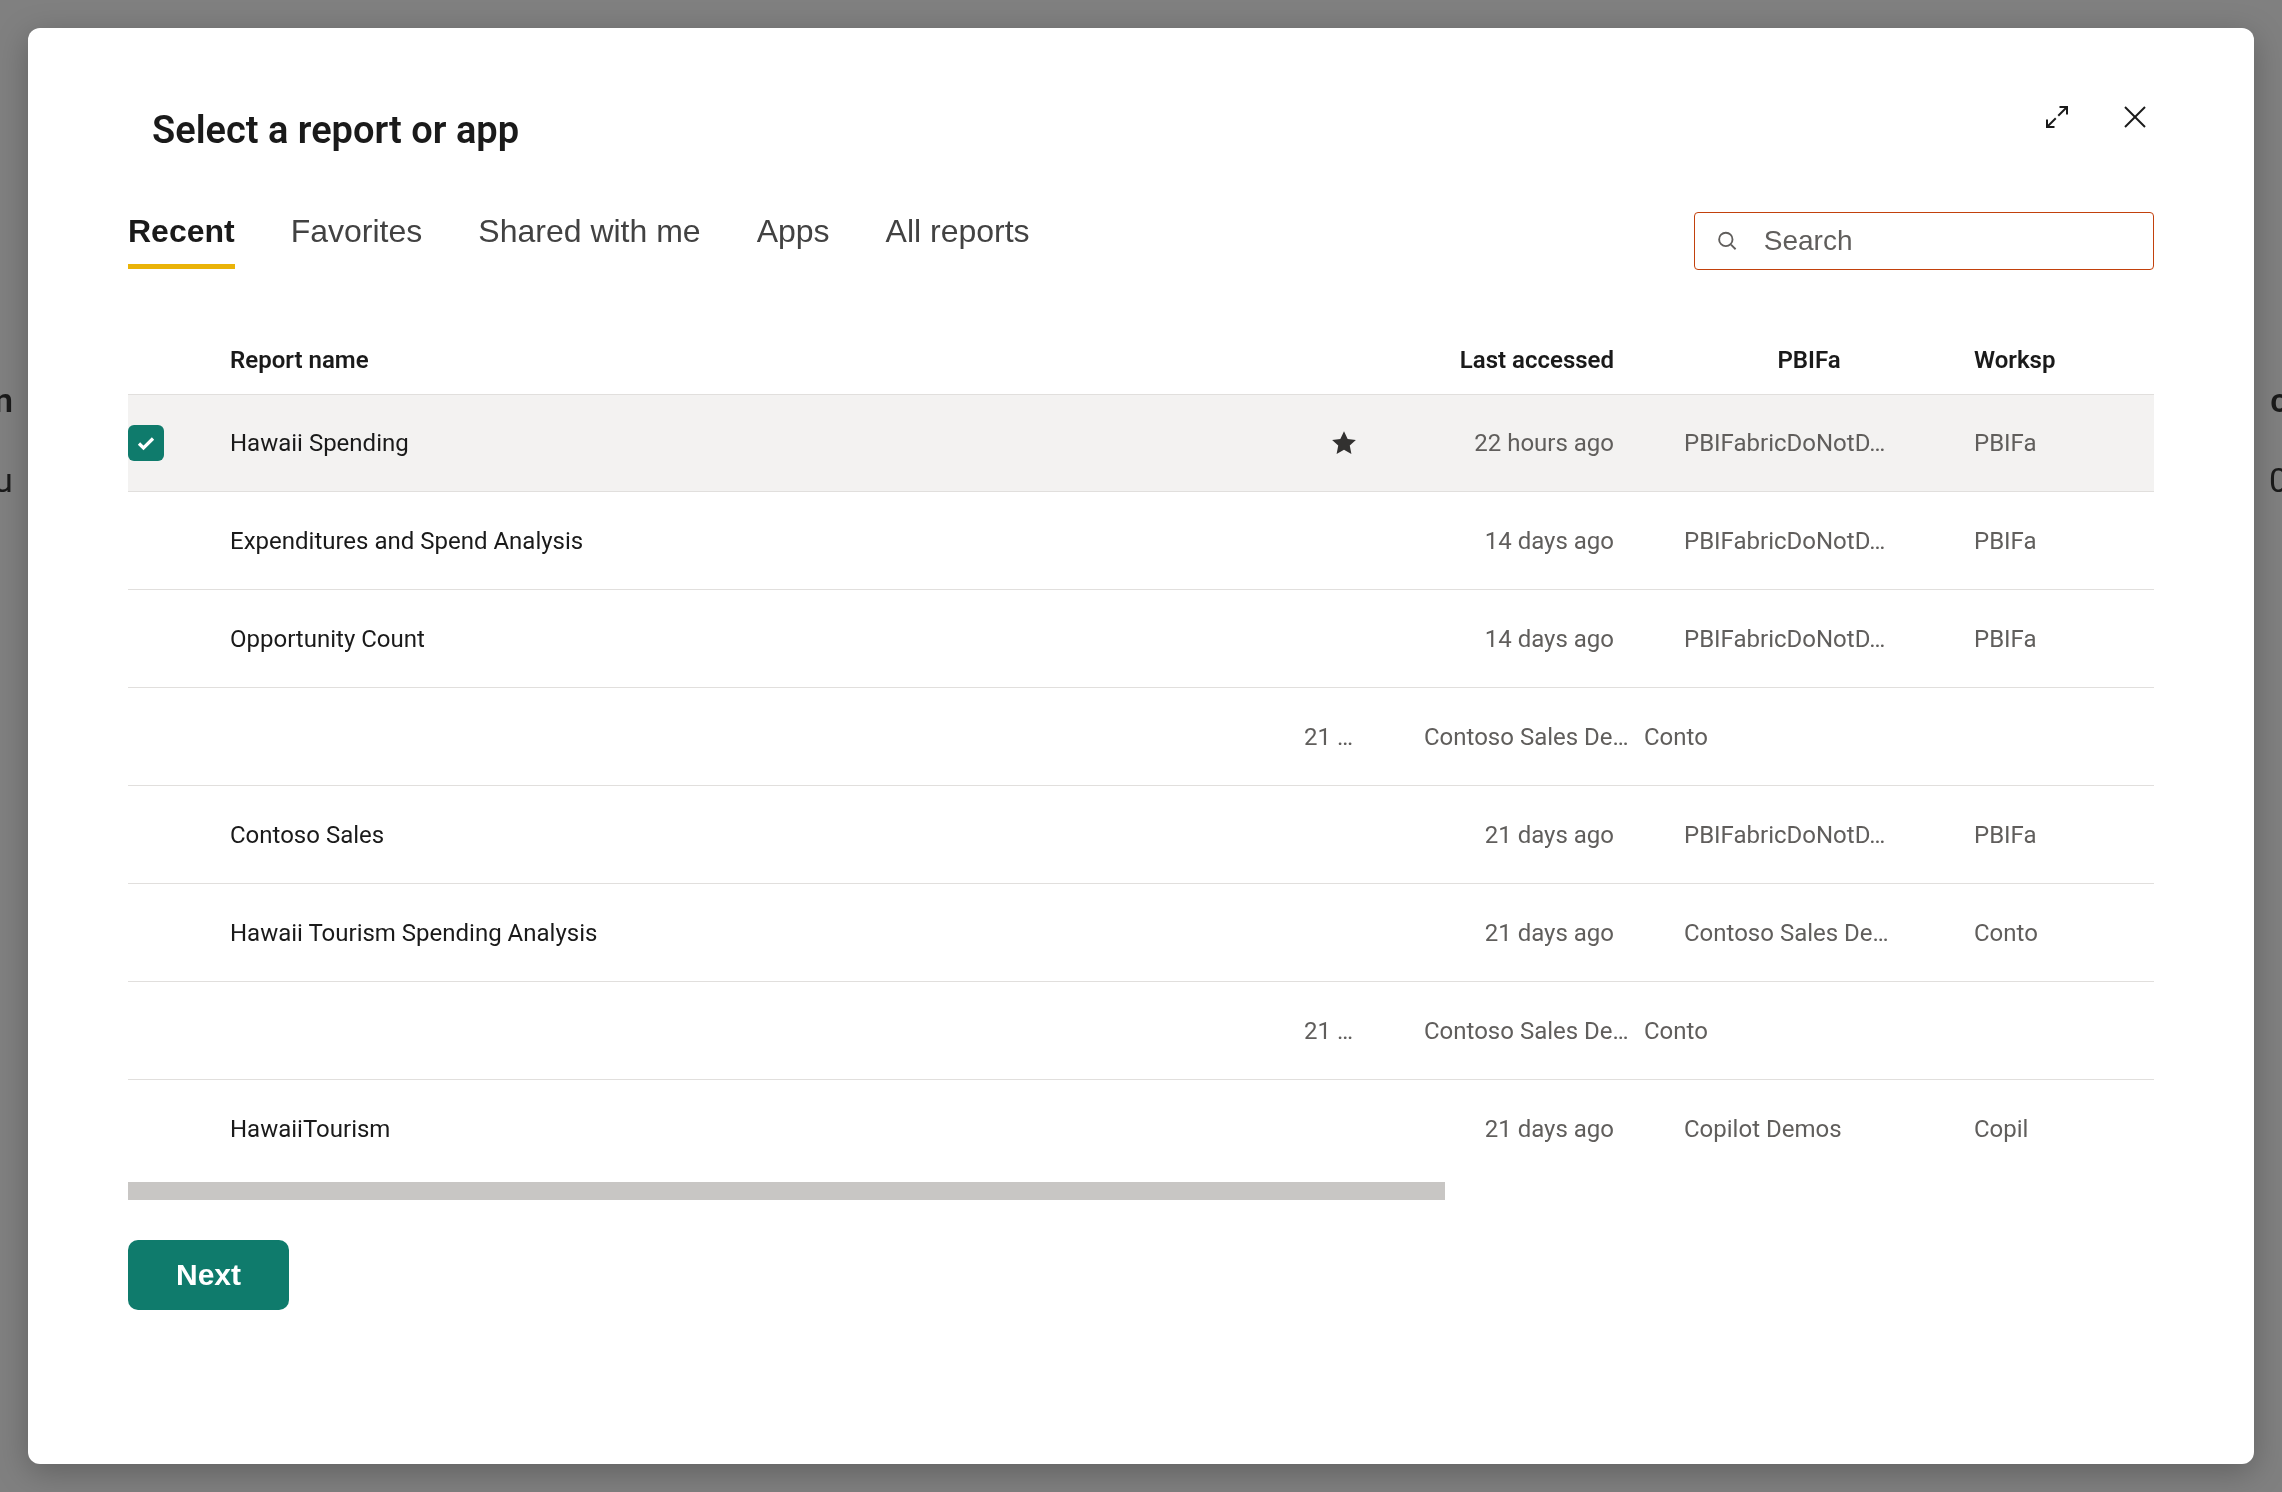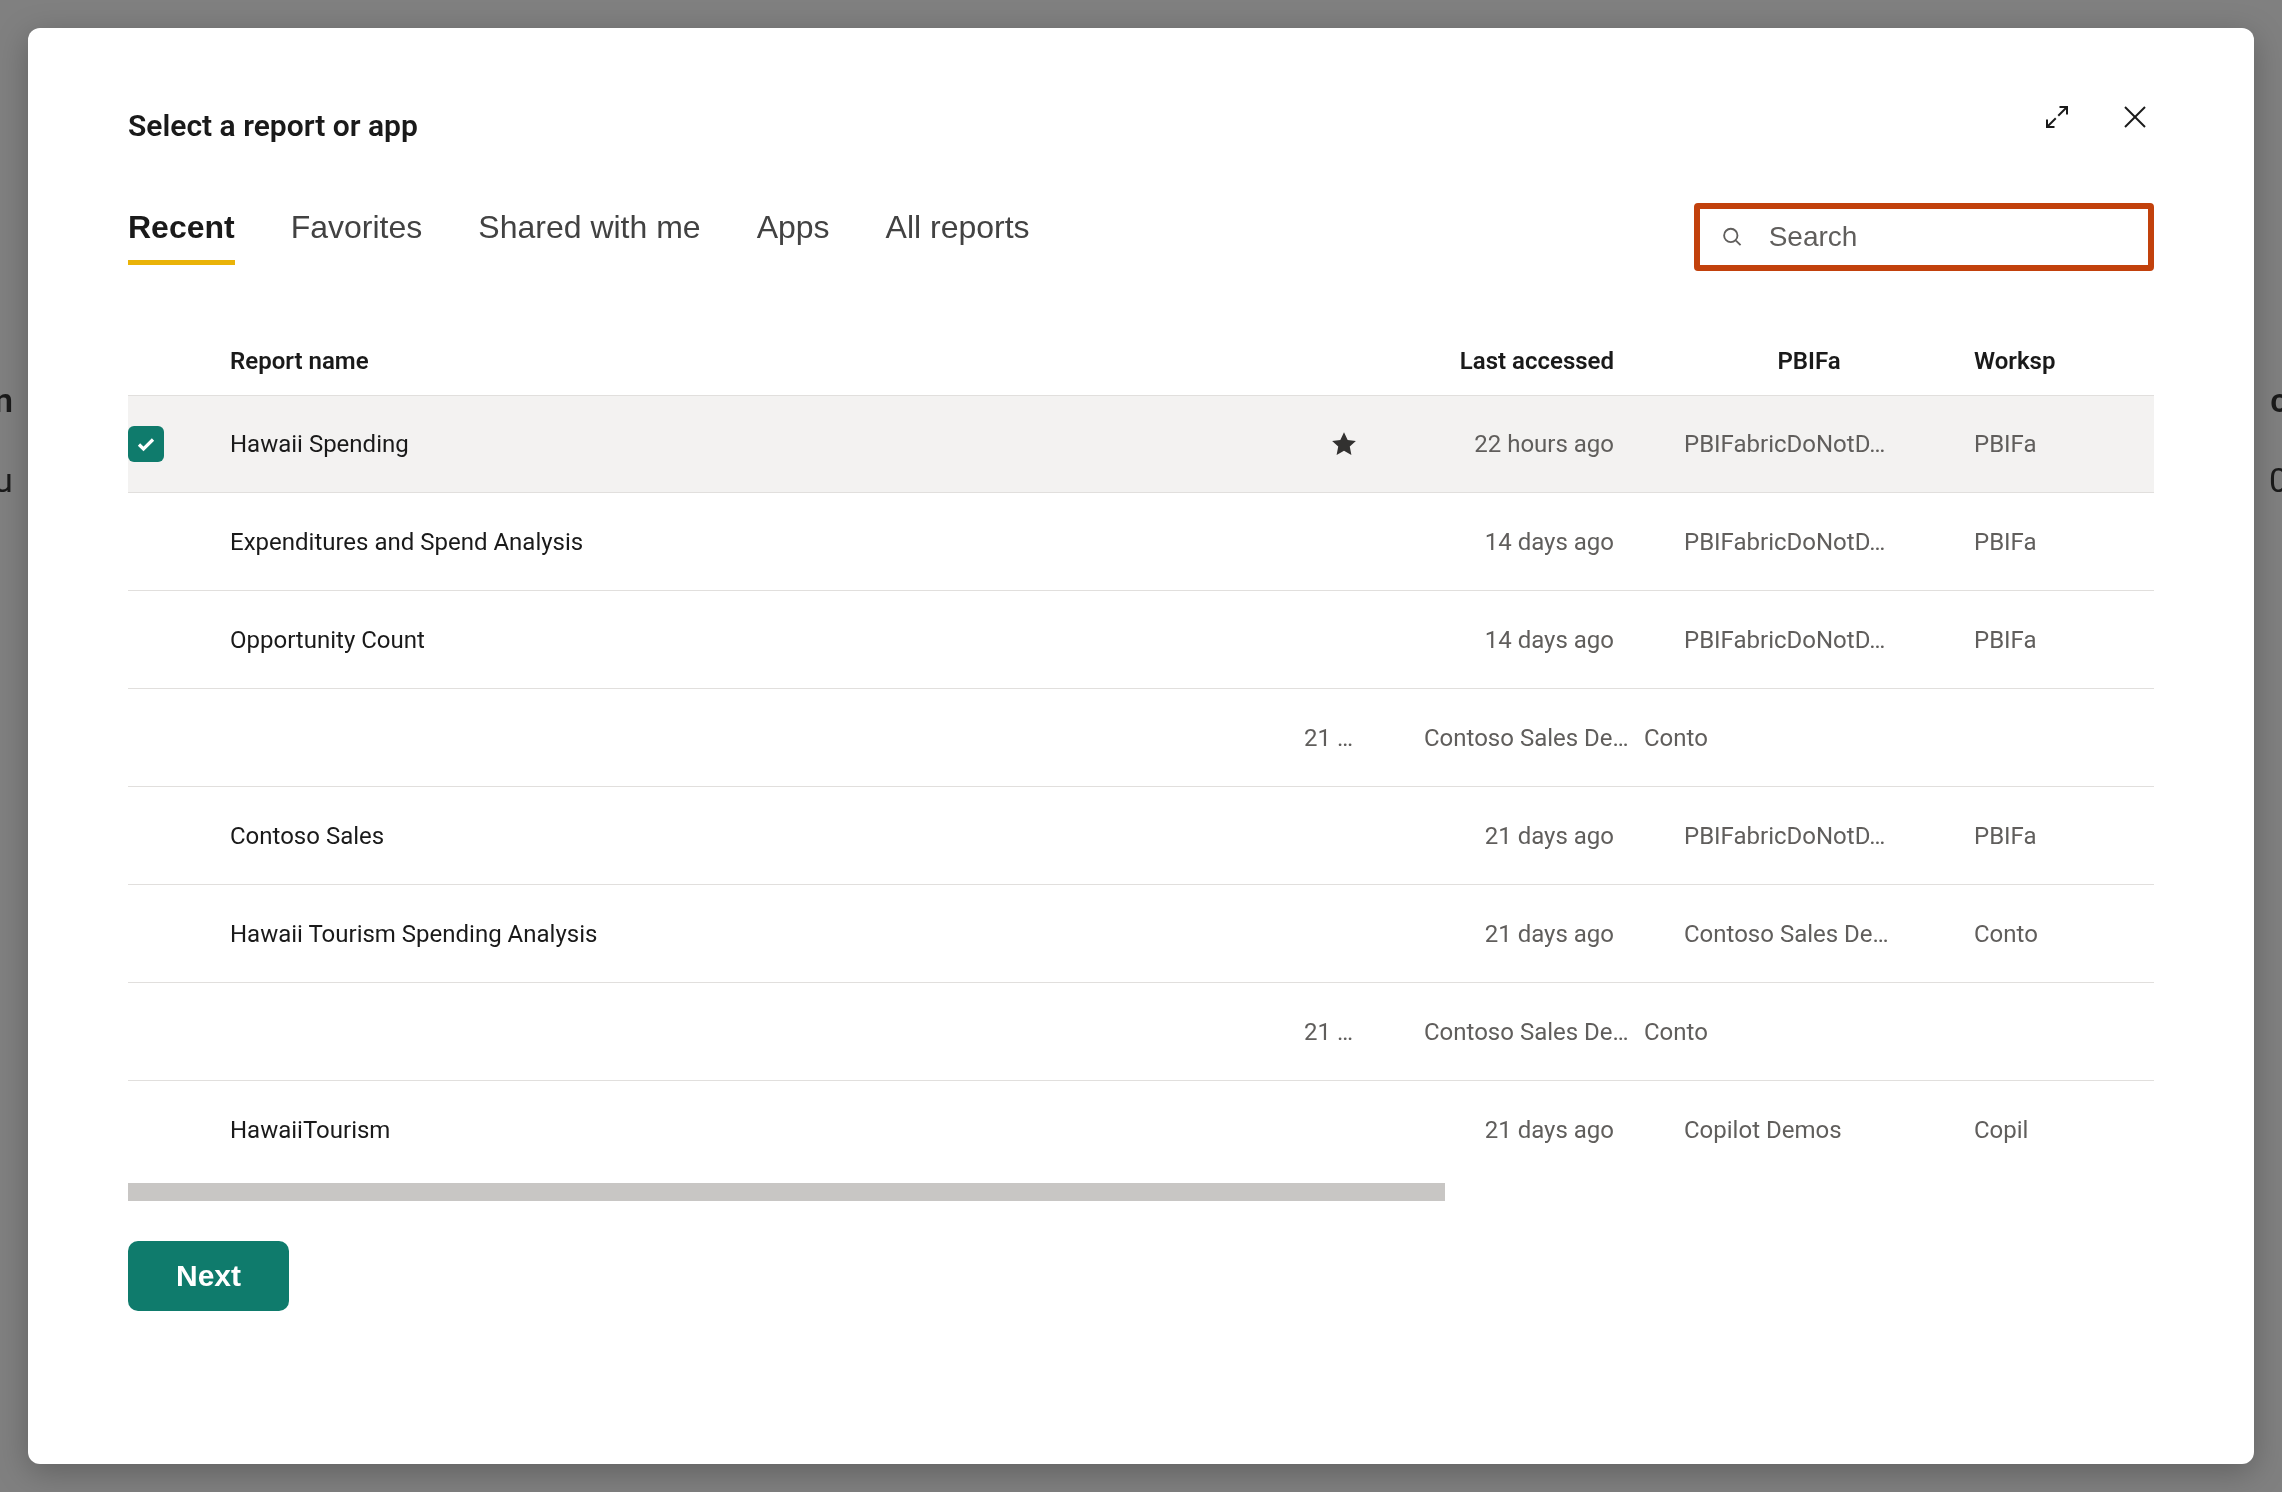--- a/index.html
+++ b/index.html
@@ -26,23 +26,24 @@
       box-shadow: 0 8px 32px rgba(0,0,0,0.25);
       padding: 80px 100px 60px 100px;
       overflow: hidden;
     }
     .modal-header {
       display: flex;
       justify-content: space-between;
       align-items: flex-start;
     }
     .modal-title {
-      font-size: 30px;
-      font-weight: 600;
-      color: #1a1a1a;
+      font-size: 38px;
+      font-weight: 600;
+      color: #1a1a1a;
+      margin-left: 24px;
     }
     .header-actions {
       display: flex;
       gap: 40px;
       align-items: center;
       margin-top: -10px;
     }
     .icon-btn {
       background: none;
       border: none;
@@ -73,21 +74,21 @@
       border-bottom: 5px solid transparent;
     }
     .tab.active {
       color: #1a1a1a;
       font-weight: 600;
       border-bottom: 5px solid #eab308;
     }
     .search-box {
       display: flex;
       align-items: center;
-      border: 6px solid #c2410c;
+      border: 1px solid #c2410c;
       border-radius: 4px;
       padding: 12px 20px;
       width: 460px;
       gap: 24px;
     }
     .search-box input {
       border: none;
       outline: none;
       font-size: 28px;
       width: 100%;

